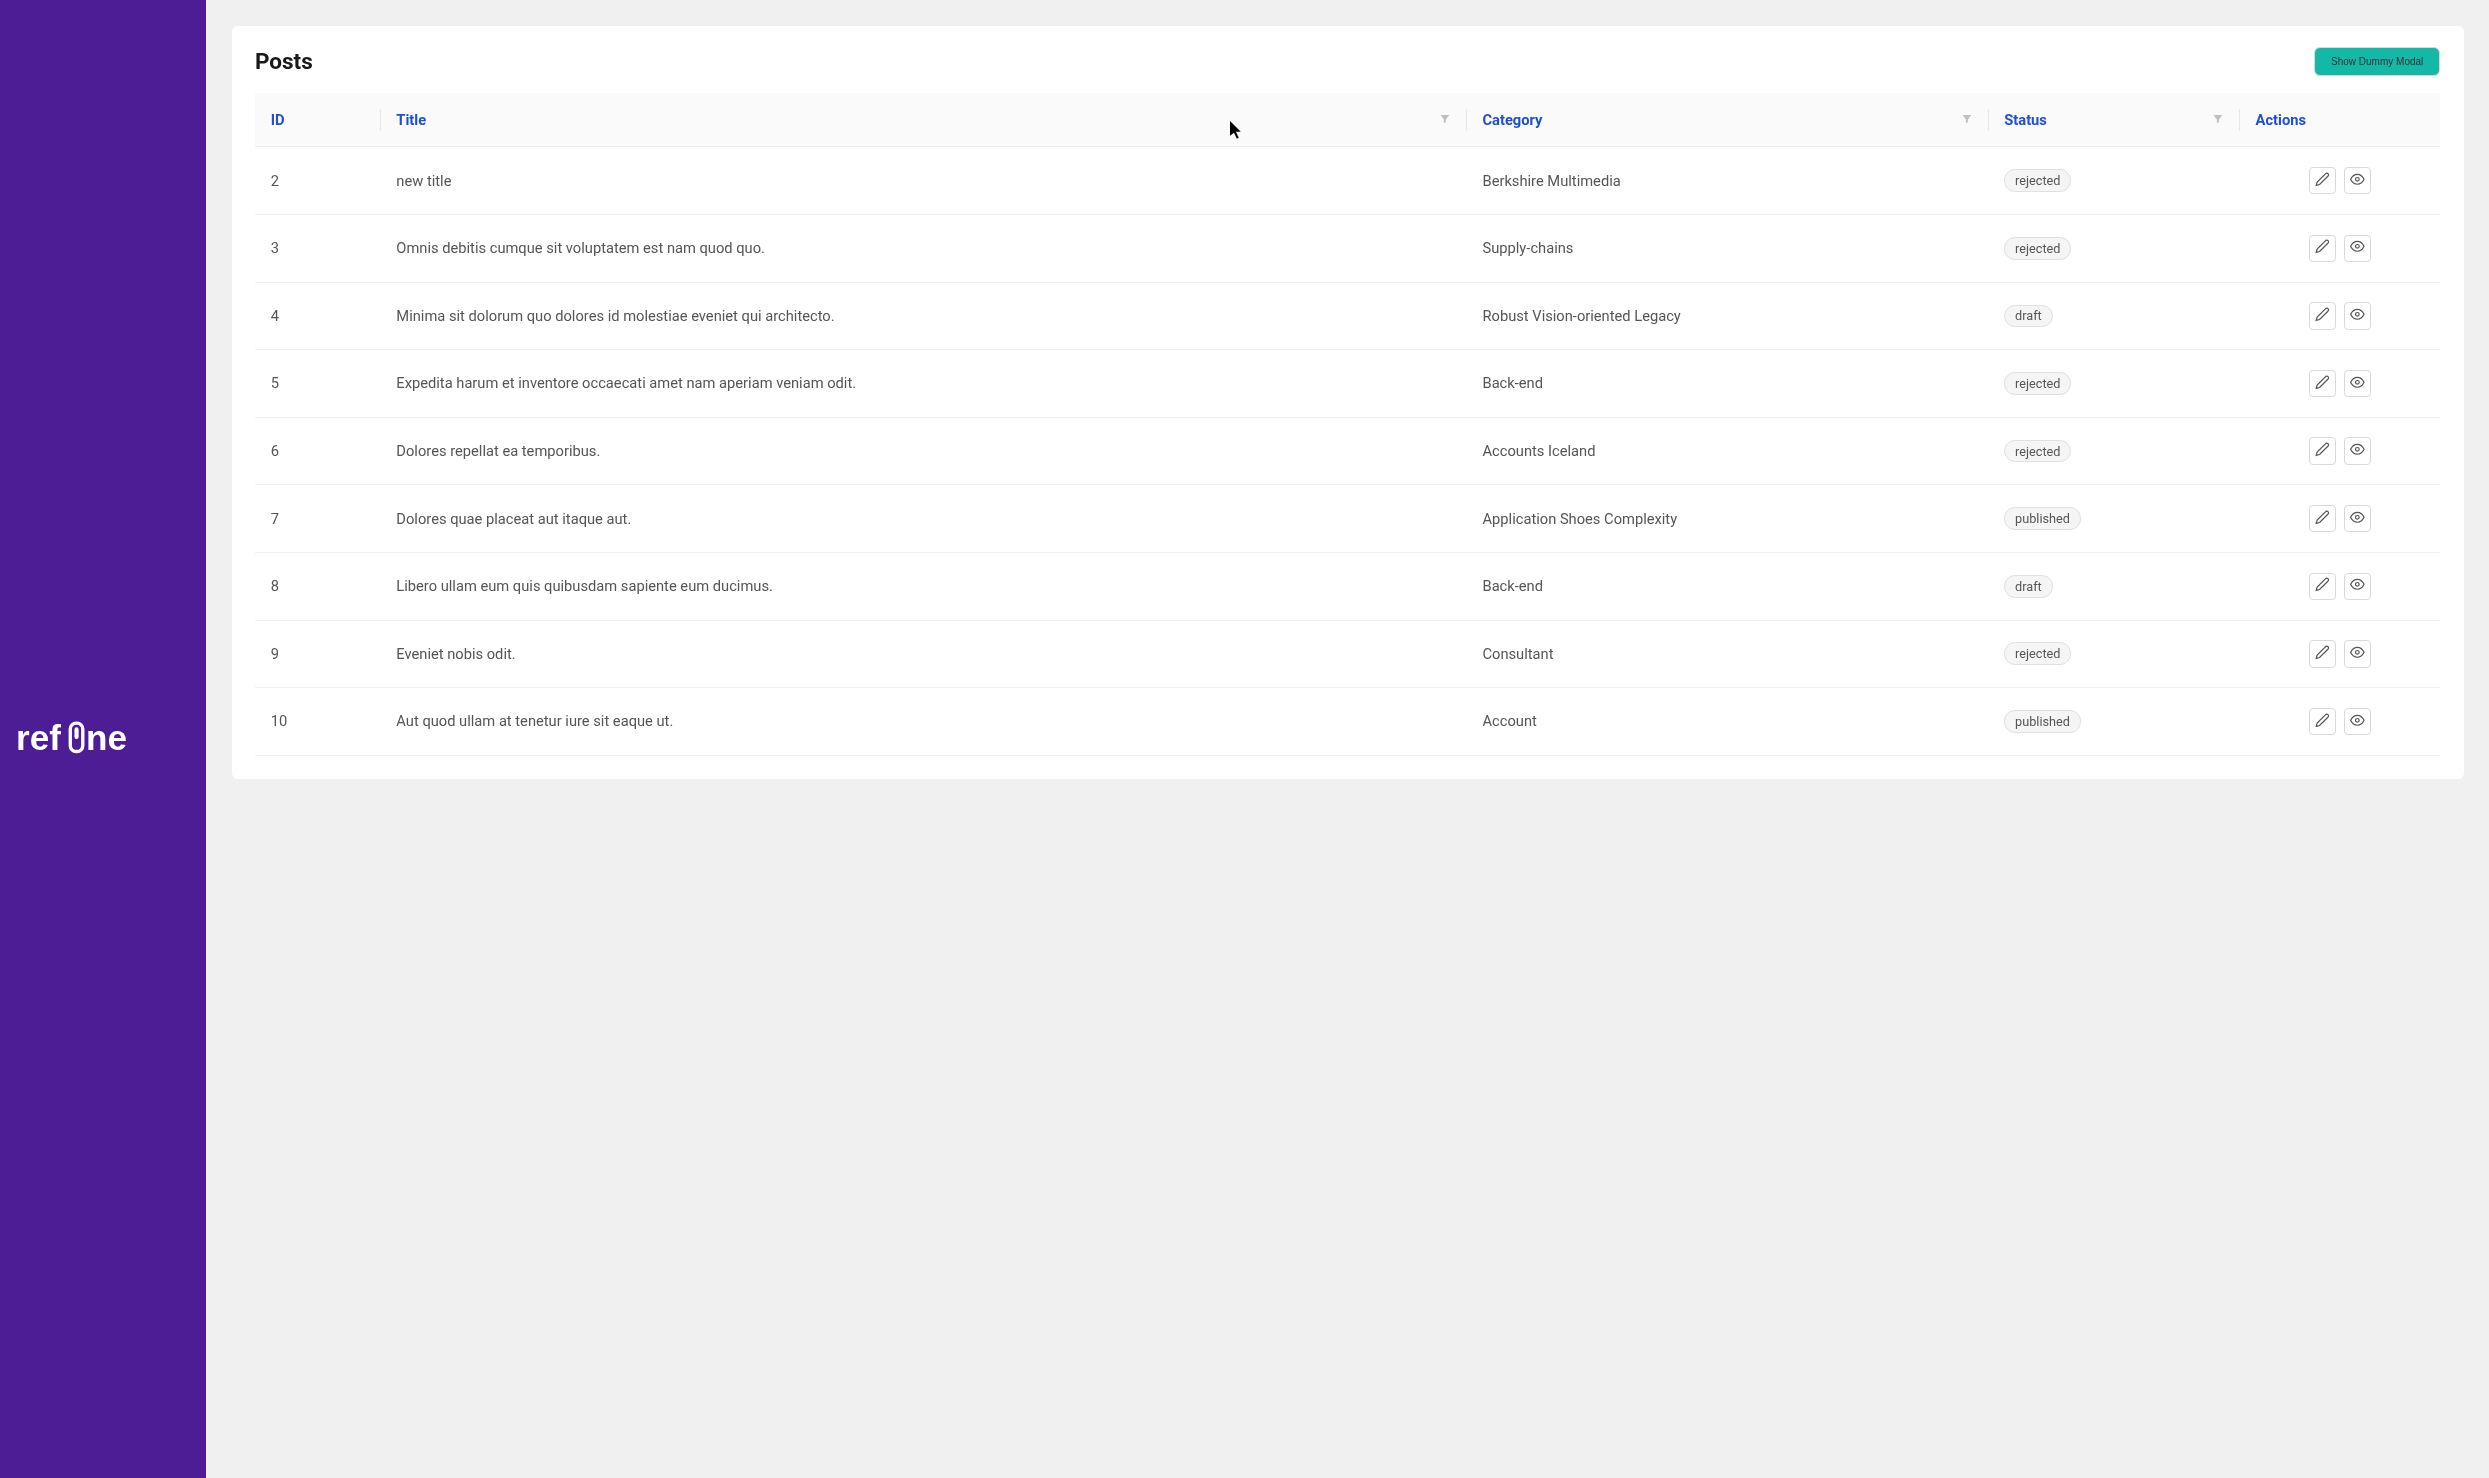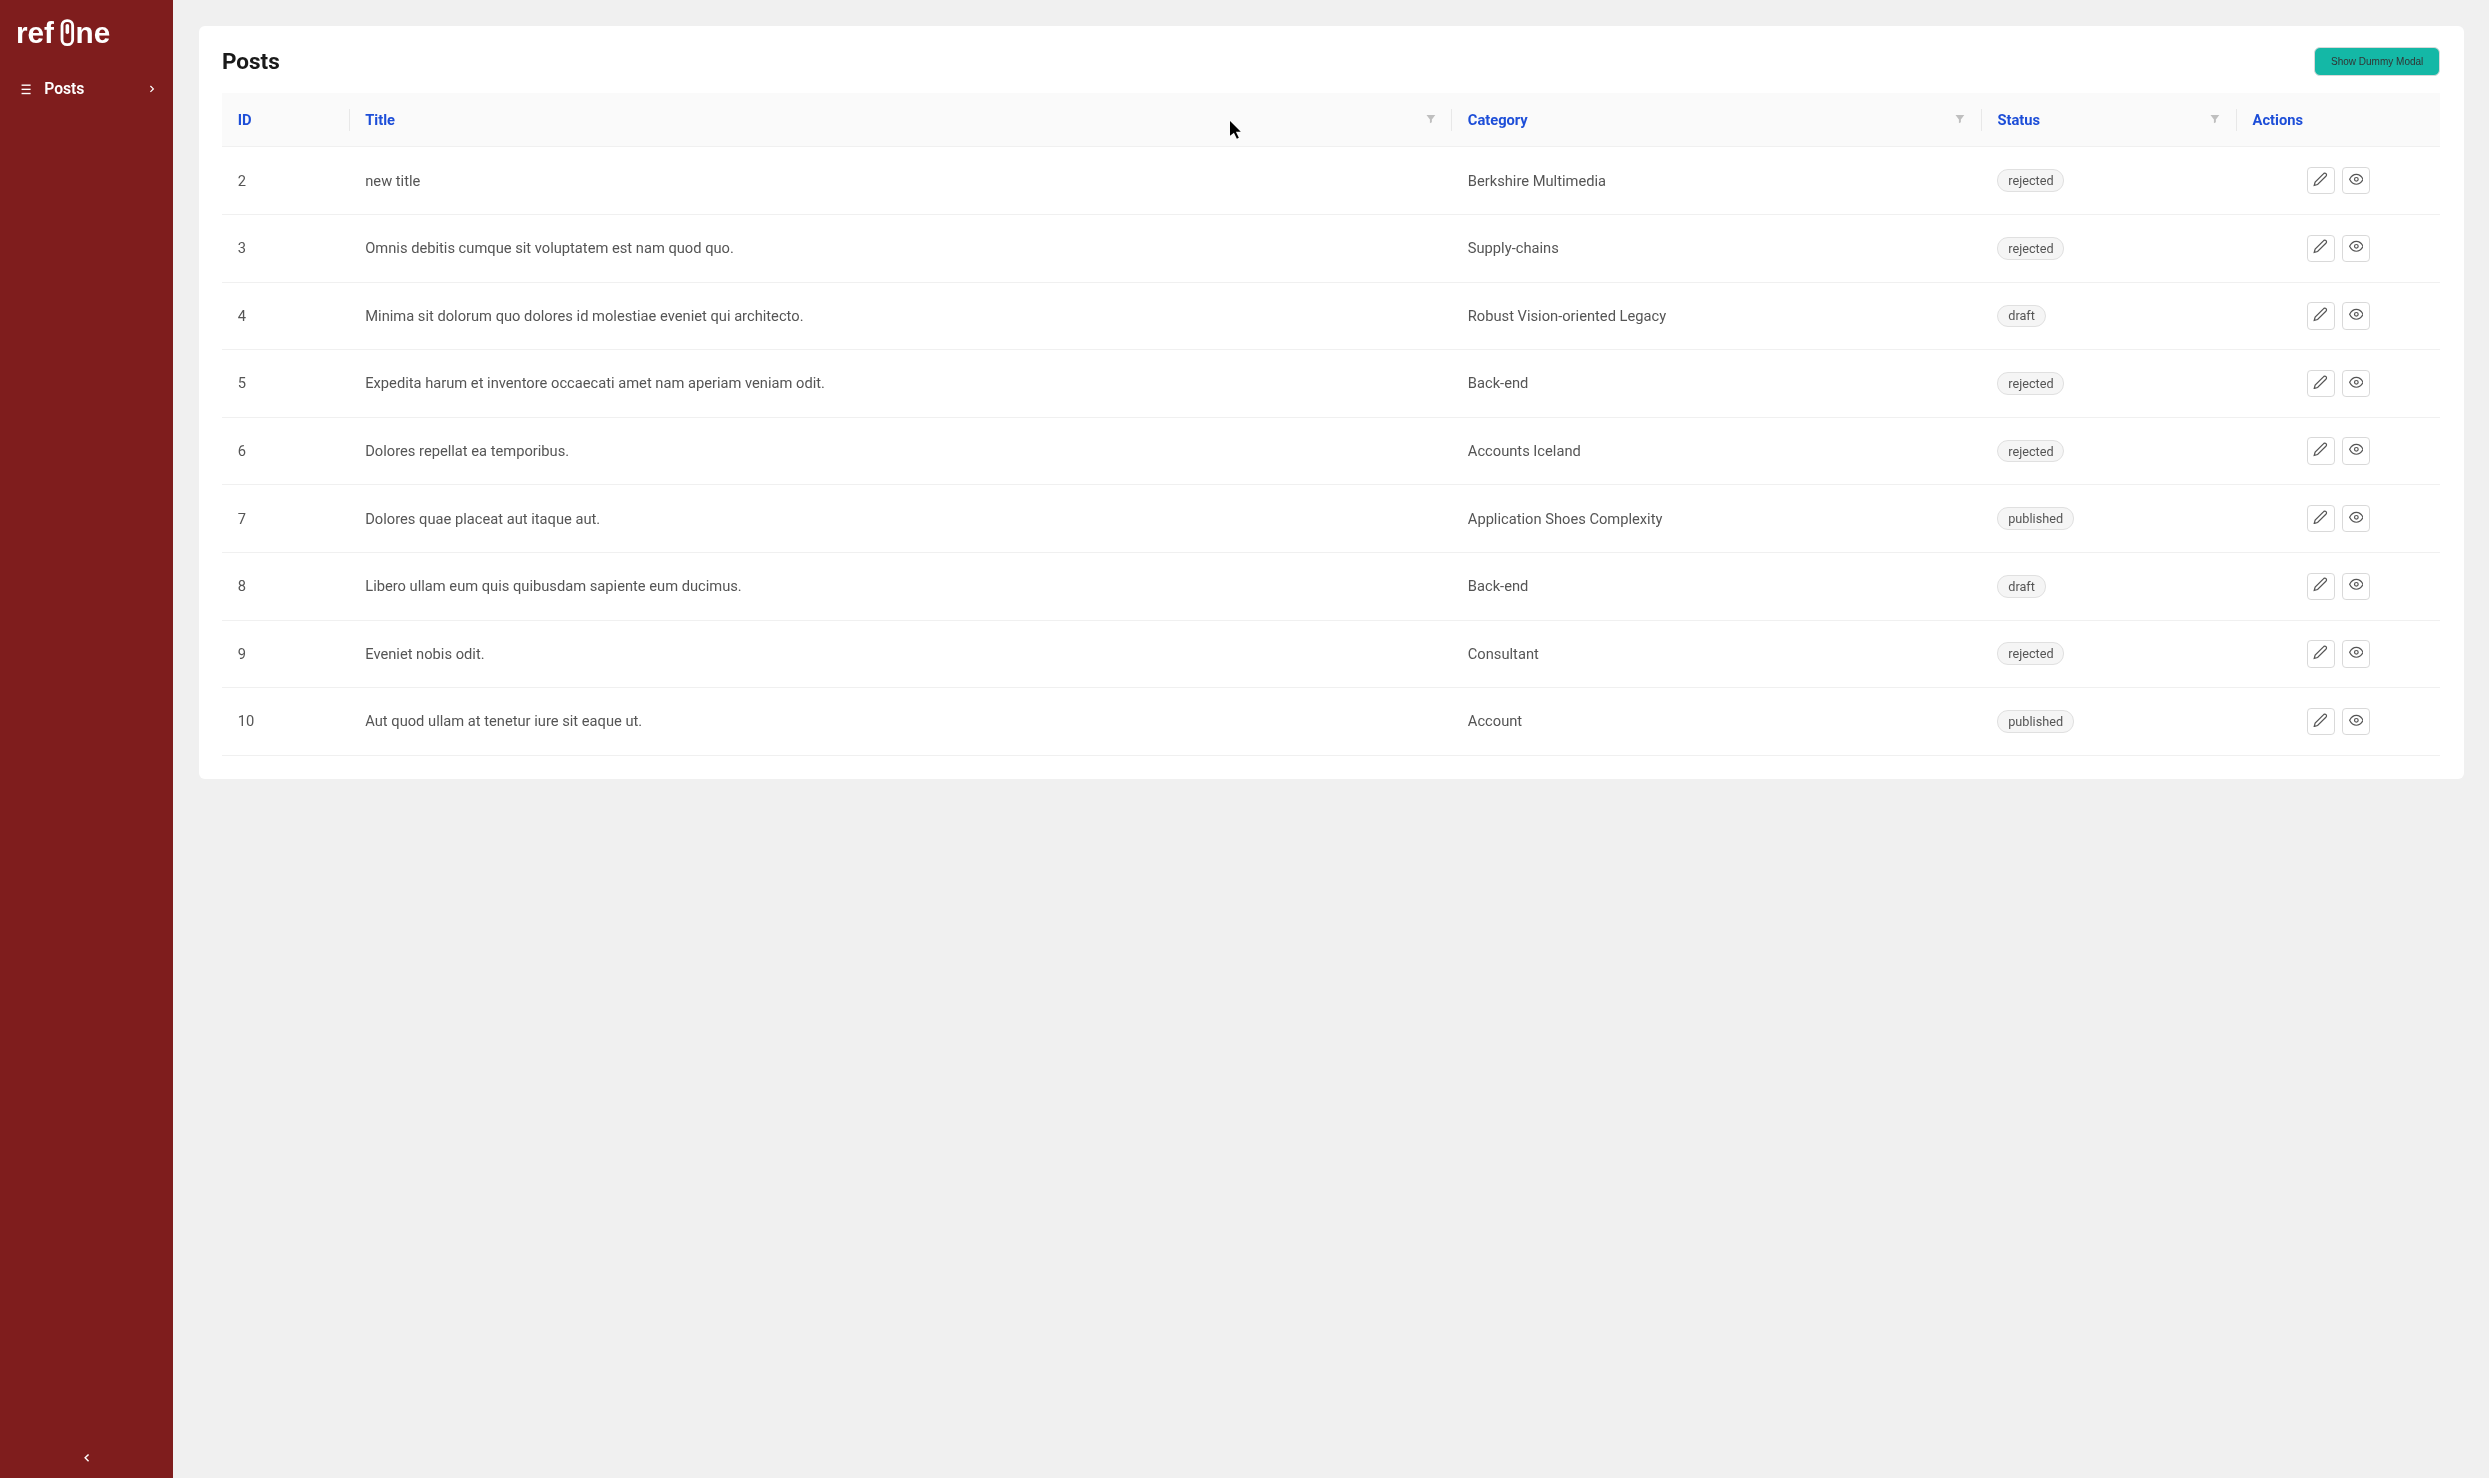--- a/index.html
+++ b/index.html
@@ -8,25 +8,25 @@
       box-sizing: border-box;
     }
     body {
       font-family: -apple-system, BlinkMacSystemFont, 'Segoe UI', Roboto, 'Helvetica Neue', Arial, sans-serif;
       background: #f0f0f0;
       height: 100vh;
       display: flex;
       overflow: hidden;
     }
     .sidebar {
-      width: 173px;
-      background: #7f1d1d;
+      width: 206px;
+      background: #4c1d95;
       color: #fff;
       display: flex;
-      flex-direction: column;
+      flex-direction: row;
       flex-shrink: 0;
     }
     .logo {
       padding: 11.8px 15.7px;
       display: flex;
       align-items: center;
     }
     .logo svg {
       width: 167px;
       height: 44px;

